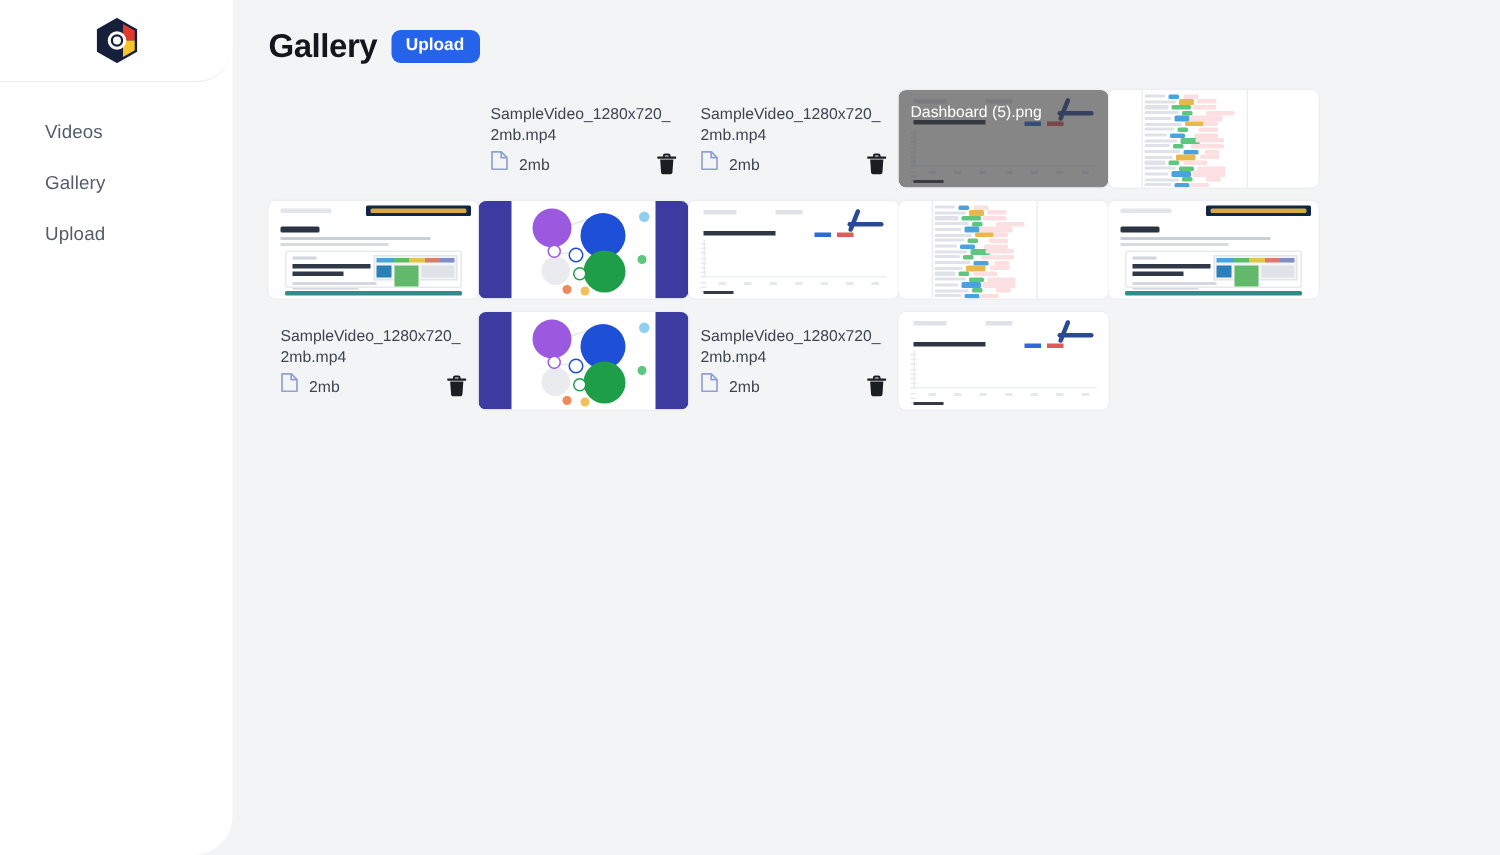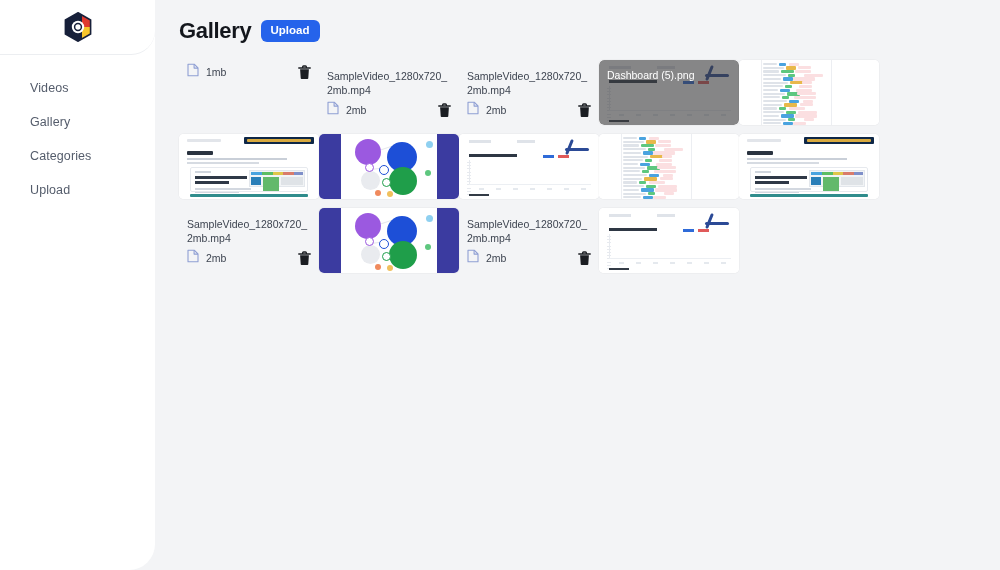--- a/index.html
+++ b/index.html
@@ -203,49 +203,32 @@
           </g>
           <polygon points="14,0.8 26.6,8 26.6,22 14,29.2 1.4,22 1.4,8" fill="none" stroke="#17203a" stroke-width="1.6"></polygon>
           <circle cx="14" cy="15" r="6.2" fill="#ffffff"></circle>
           <circle cx="14" cy="15" r="3.4" fill="none" stroke="#17203a" stroke-width="1.5"></circle>
         </svg>
       </span>
     </div>
     <nav class="nav">
       <a class="nav-item">Videos</a>
       <a class="nav-item">Gallery</a>
-      <a class="nav-item">Categories</a>
       <a class="nav-item">Upload</a>
     </nav>
   </aside>
 
   <main class="main">
     <div class="page-head">
       <h1 class="page-title">Gallery</h1>
       <button class="upload-btn">Upload</button>
     </div>
     <div class="grid" id="grid">
         <div class="card">
           <div class="vcard">
-            <div class="vcard-foot">
-              <span class="foot-left">
-                <span class="ic"><svg width="12" height="14" viewBox="0 0 12 14">
-                    <path d="M1 1.2h6.2L11 5v7.8H1z" fill="none" stroke="#8f9fd4" stroke-width="1.1" stroke-linejoin="round"></path>
-                    <path d="M7.1 1.3v3.8H11" fill="none" stroke="#8f9fd4" stroke-width="1.1" stroke-linejoin="round"></path>
-                  </svg></span>
-                <span class="vcard-size">1mb</span>
-              </span>
-              <span class="trash">
-                <svg width="13" height="15" viewBox="0 0 13 15">
-                  <path d="M0.8 3.1h11.4" stroke="#1a1d22" stroke-width="1.5" stroke-linecap="round"></path>
-                  <path d="M4.6 3.1V1.9c0-.5.4-.9.9-.9h2c.5 0 .9.4.9.9v1.2" fill="none" stroke="#1a1d22" stroke-width="1.3"></path>
-                  <path d="M2.1 4.3h8.8l-.6 8.6c0 .7-.5 1.2-1.2 1.2H3.9c-.7 0-1.2-.5-1.2-1.2z" fill="#1a1d22"></path>
-                </svg>
-              </span>
-            </div>
           </div>
         </div>
         <div class="card">
           <div class="vcard">
             <div class="vcard-name">SampleVideo_1280x720_2mb.mp4</div>
             <div class="vcard-foot">
               <span class="foot-left">
                 <span class="ic"><svg width="12" height="14" viewBox="0 0 12 14">
                     <path d="M1 1.2h6.2L11 5v7.8H1z" fill="none" stroke="#8f9fd4" stroke-width="1.1" stroke-linejoin="round"></path>
                     <path d="M7.1 1.3v3.8H11" fill="none" stroke="#8f9fd4" stroke-width="1.1" stroke-linejoin="round"></path>

